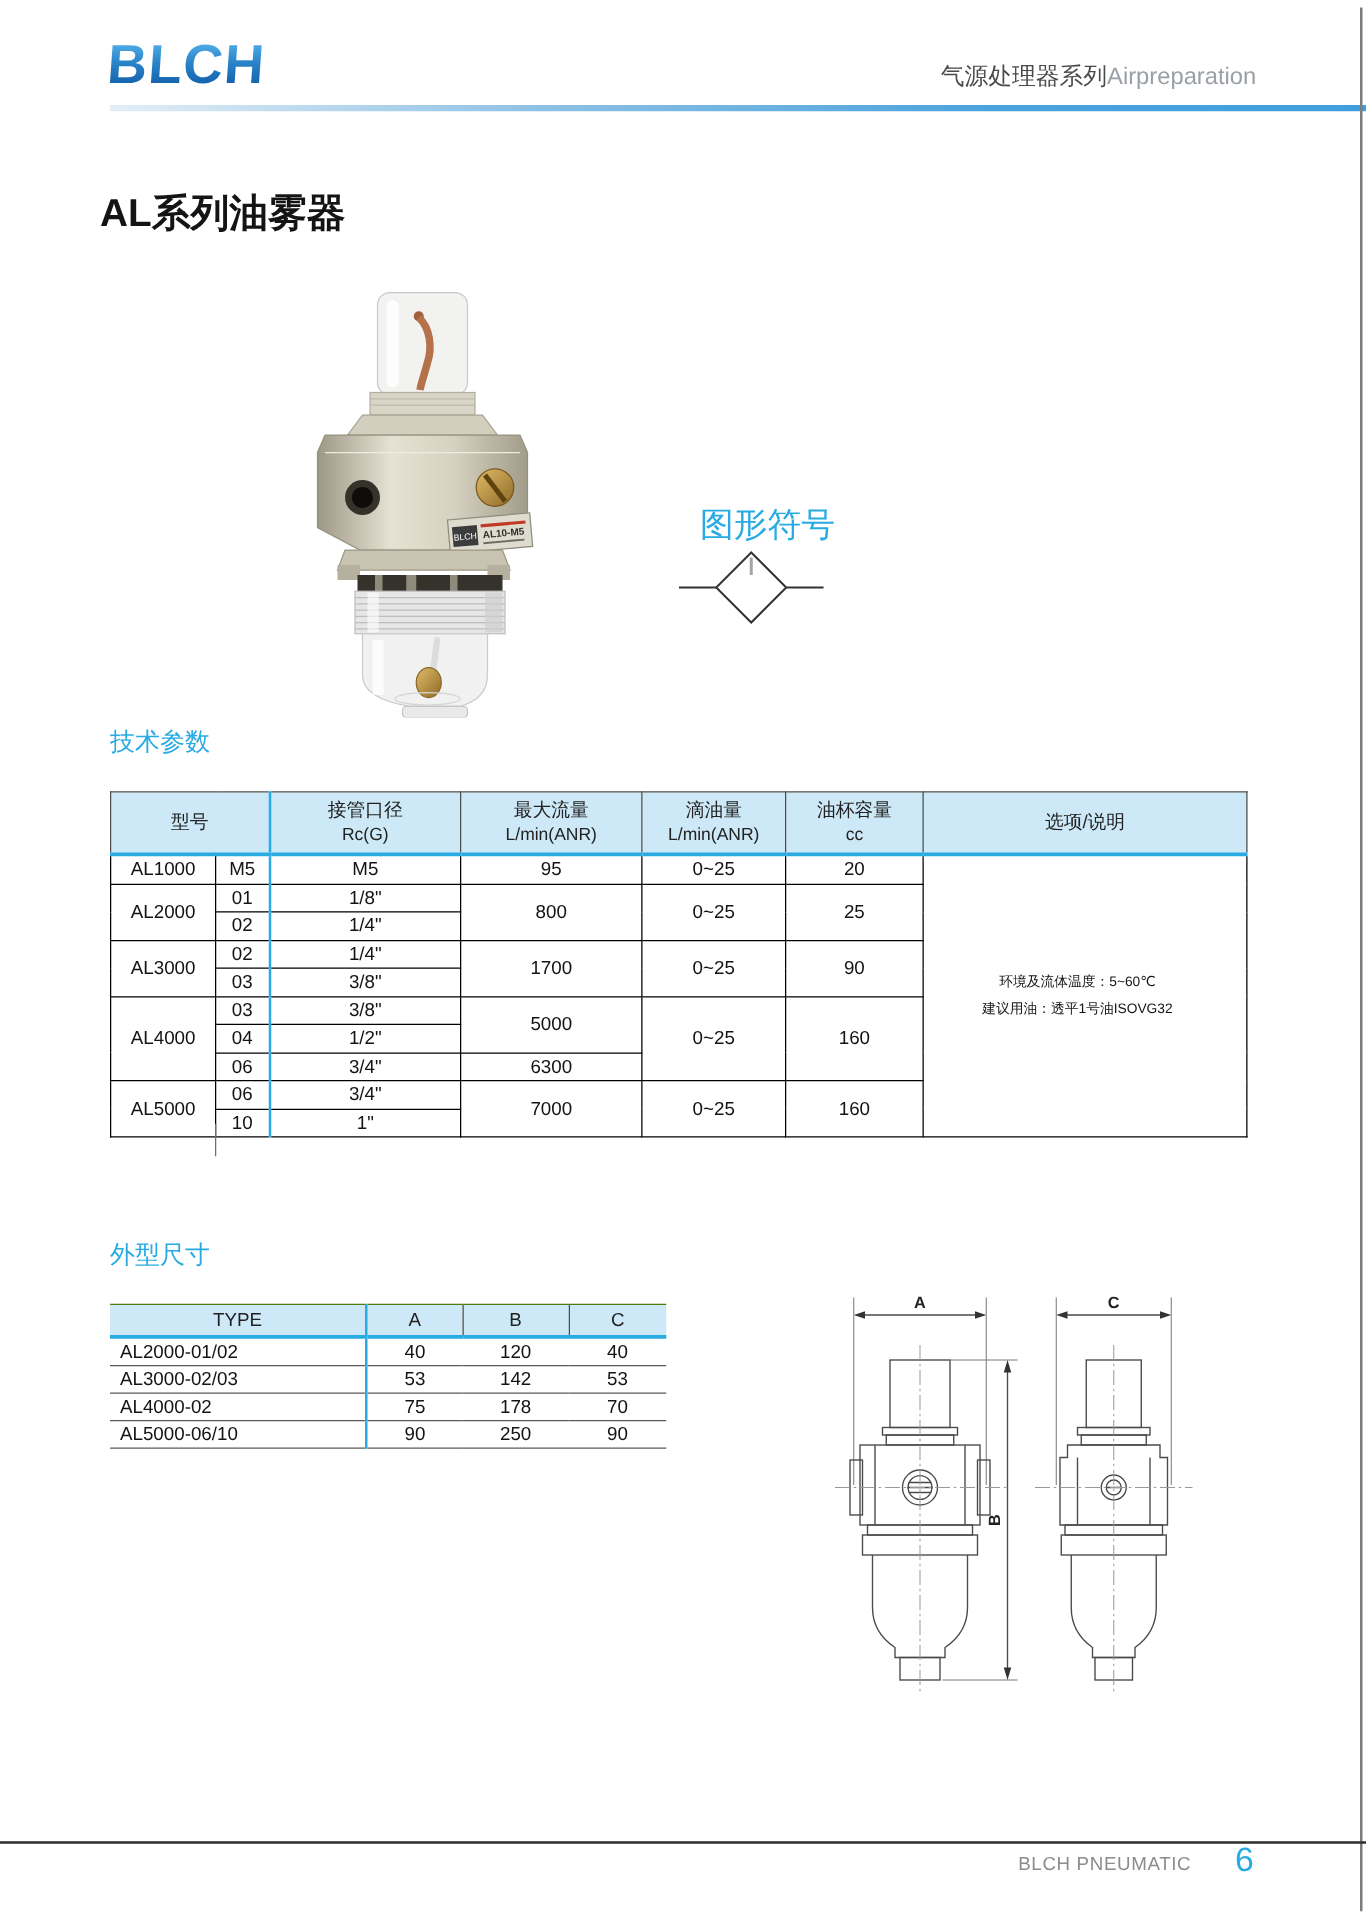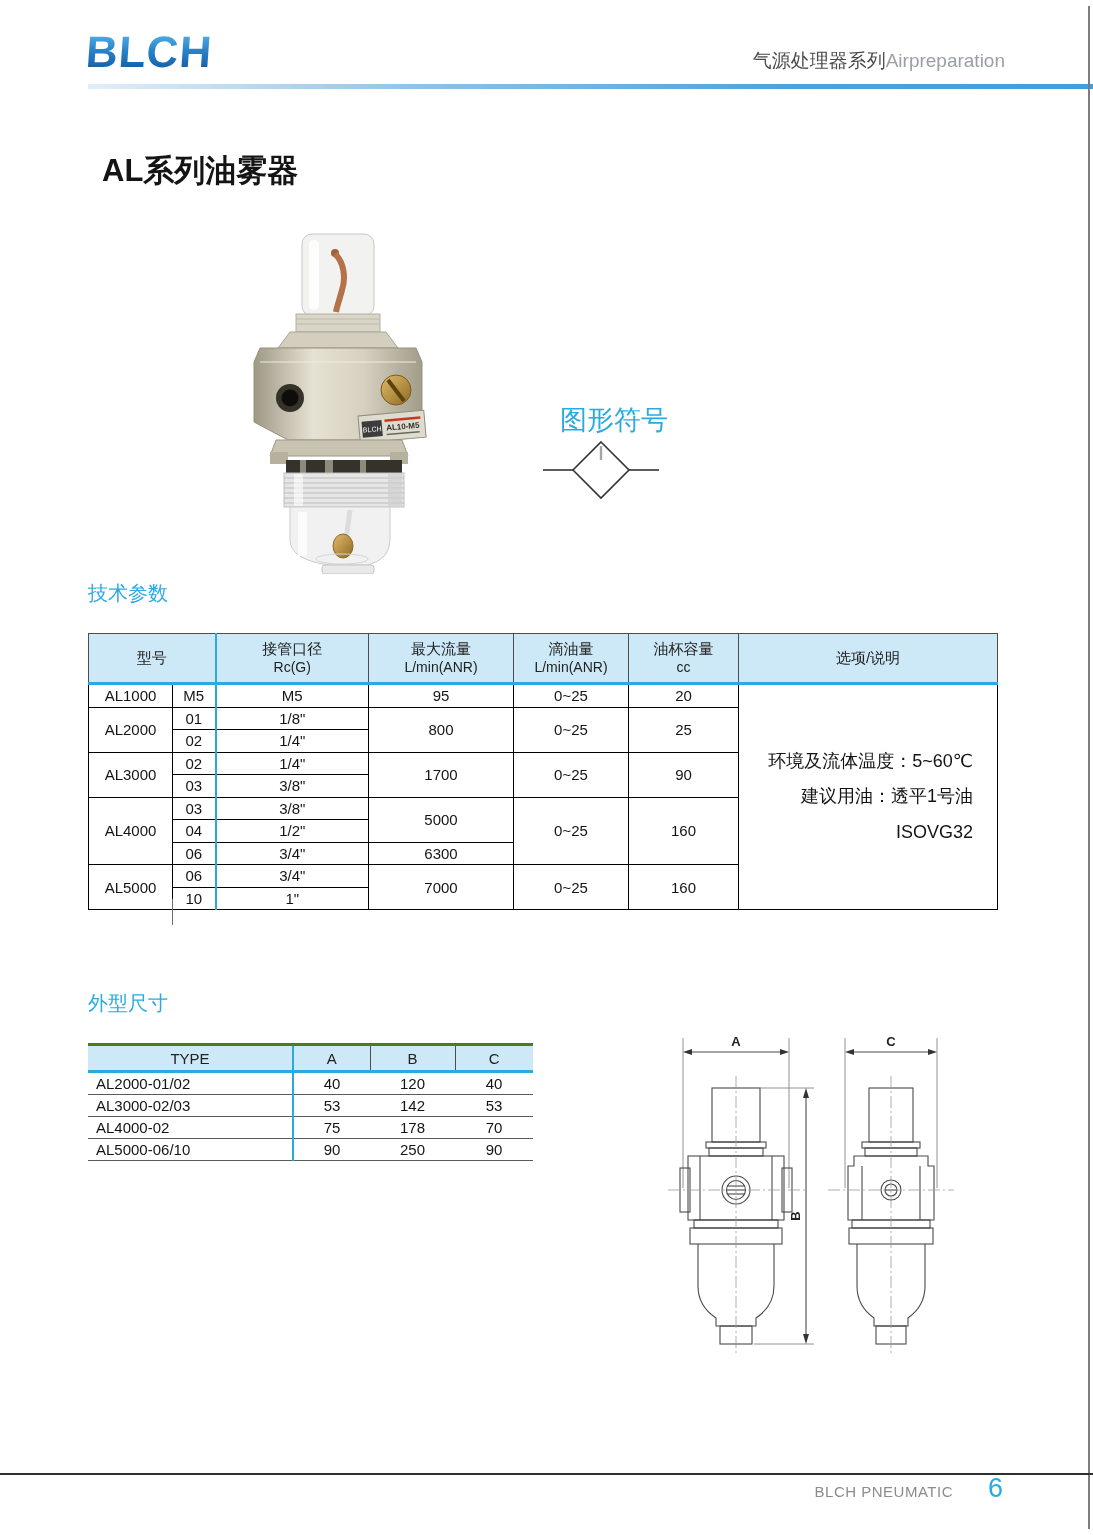--- a/index.html
+++ b/index.html
@@ -17,21 +17,21 @@
   }
   .header-right { position:absolute; right:88px; top:48px; font-size:19px; white-space:nowrap; }
   .series-zh { color:#4a4a4a; }
   .series-en { color:#9aa0a6; }
   .header-line {
     position:absolute; left:88px; top:84px; width:1005px; height:5px;
     background:linear-gradient(90deg,#e3eef7 0%,#a9cdе9 20%,#8cc0e4 35%,#4aa3dd 70%,#3f9fdc 100%);
     background:linear-gradient(90deg,#e3eef7 0%,#8cc0e4 35%,#4aa3dd 70%,#3f9fdc 100%);
   }
   .right-bar { position:absolute; left:1088px; top:6px; width:2px; height:1523px; background:#7d7d7d; }
-  .page-title { position:absolute; left:102px; top:150px; font-size:31px; font-weight:bold; color:#141414; }
+  .page-title { position:absolute; left:80px; top:150px; font-size:31px; font-weight:bold; color:#141414; }
 
   .photo { position:absolute; left:230px; top:226px; }
 
   .section-heading { position:absolute; font-size:20px; color:var(--accent,#29ABE2); }
   .symbol-heading { left:560px; top:402px; font-size:27px; }
   .symbol-svg { position:absolute; left:543px; top:438px; }
   .tech-heading { left:88px; top:580px; }
   .dims-heading { left:88px; top:990px; }
 
   
@@ -41,28 +41,28 @@
     background:var(--hdrbg,#CDE9F7); height:48px; font-size:15px; font-weight:normal;
     color:#222; border:1px solid #4d4d4d; border-bottom:3px solid var(--accent,#29ABE2);
     line-height:1.25; padding:0;
   }
   .tech-table th .sub { font-size:14px; }
   .tech-table td {
     height:21.5px; border:1px solid #000000; font-size:15px; color:#141414;
     text-align:center; padding:0; background:#fff;
   }
   .tech-table .blue-r, .tech-table td.c1 { border-right:2px solid var(--accent,#29ABE2) !important; }
-  .tech-table td.c6 { text-align:right; padding:0 24px 0 12px; line-height:1.95; font-size:18px; }
+  .tech-table td.c6 { text-align:center; padding:0 24px 0 12px; line-height:1.95; font-size:11px; }
   .dangle { position:absolute; left:172px; top:899px; width:1px; height:26px; background:#6e6e6e; }
 
   
   .dim-table { position:absolute; left:88px; top:1043px; width:445px; }
   .dim-table th {
     background:var(--hdrbg,#CDE9F7); height:24px; font-size:15px; font-weight:normal; color:#222;
-    border-top:3px solid #4d7c0f; border-bottom:3px solid var(--accent,#29ABE2); padding:0;
+    border-top:1px solid #4d7c0f; border-bottom:3px solid var(--accent,#29ABE2); padding:0;
   }
   .dim-table th.dth-b, .dim-table th.dth-c { border-left:1px solid #4d4d4d; }
   .dim-table th.dth-type { border-right:2px solid var(--accent,#29ABE2); }
   .dim-table td {
     height:21px; font-size:15px; color:#141414; text-align:center;
     border-bottom:1px solid #5a5a5a; padding:0;
   }
   .dim-table td.dt { text-align:left; padding-left:8px; border-right:2px solid var(--accent,#29ABE2); }
 
   .drawings { position:absolute; left:648px; top:1030px; }

